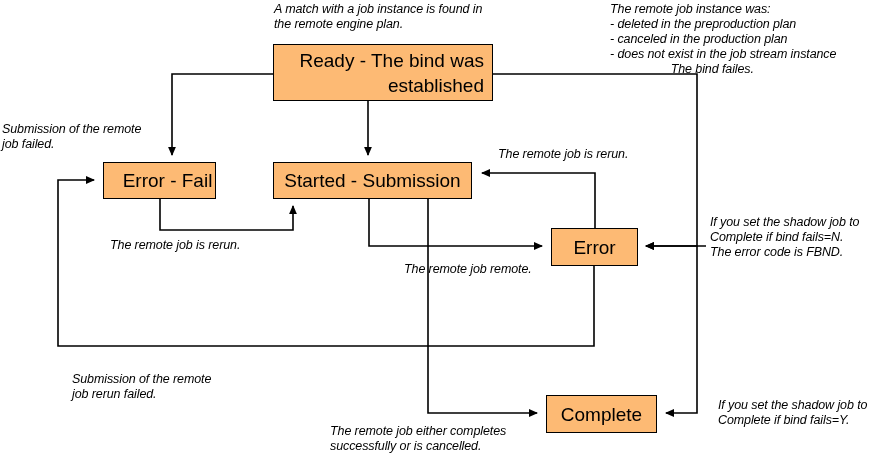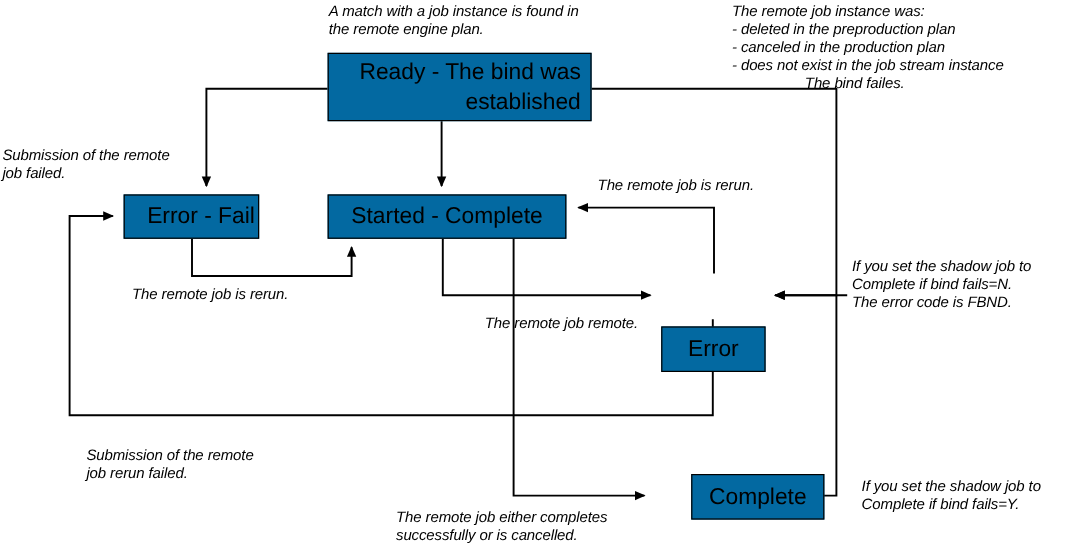--- a/index.html
+++ b/index.html
@@ -2,21 +2,21 @@
 <html><head>
 <meta charset="utf-8">
 <style>
   html,body{margin:0;padding:0;background:#ffffff;}
   body{width:888px;height:456px;position:relative;overflow:hidden;
        font-family:"Liberation Sans",sans-serif;color:#000;}
   #canvas{position:absolute;left:0;top:0;width:888px;height:456px;}
   svg.layer{position:absolute;left:0;top:0;width:888px;height:456px;}
   .note{position:absolute;font-style:italic;font-size:12.5px;line-height:15px;
         white-space:pre;color:#000;letter-spacing:-0.1px;}
-  .node{position:absolute;border:1.5px solid #000;background:#0369a1;
+  .node{position:absolute;border:1.5px solid #000;background:#fdba74;
         display:flex;align-items:center;justify-content:center;
         font-size:19px;color:#000;box-sizing:border-box;}
   .node .lbl{display:block;width:100%;text-align:center;white-space:pre-line;line-height:25px;}
   .node-ready .lbl{text-align:right;padding-right:8px;}
 </style>
 </head>
 <body>
 
 <div id="canvas">
 
@@ -54,28 +54,28 @@
   <div class="node node-ready" style="left:273px;top:44px;width:220px;height:57px;">
     <span class="lbl">Ready - The bind was
 established</span>
   </div>
 
   <div class="node" style="left:103px;top:162px;width:113px;height:37px;padding-left:16px;">
     <span class="lbl">Error - Fail</span>
   </div>
 
   <div class="node" style="left:273px;top:162px;width:199px;height:37px;">
-    <span class="lbl">Started - Complete</span>
+    <span class="lbl">Started - Submission</span>
   </div>
 
-  <div class="node" style="left:551px;top:228px;width:87px;height:38px;margin-top:44px;">
+  <div class="node" style="left:551px;top:228px;width:87px;height:38px;">
     <span class="lbl">Error</span>
   </div>
 
-  <div class="node" style="left:546px;top:395px;width:111px;height:38px;margin-left:30px;">
+  <div class="node" style="left:546px;top:395px;width:111px;height:38px;">
     <span class="lbl">Complete</span>
   </div>
 
   <div class="note" style="left:258px;top:2px;width:268px;margin-left:16px;">A match with a job instance is found in
 the remote engine plan.</div>
 
   <div class="note" style="left:610px;top:2px;width:278px;">The remote job instance was:
 - deleted in the preproduction plan
 - canceled in the production plan
 - does not exist in the job stream instance

